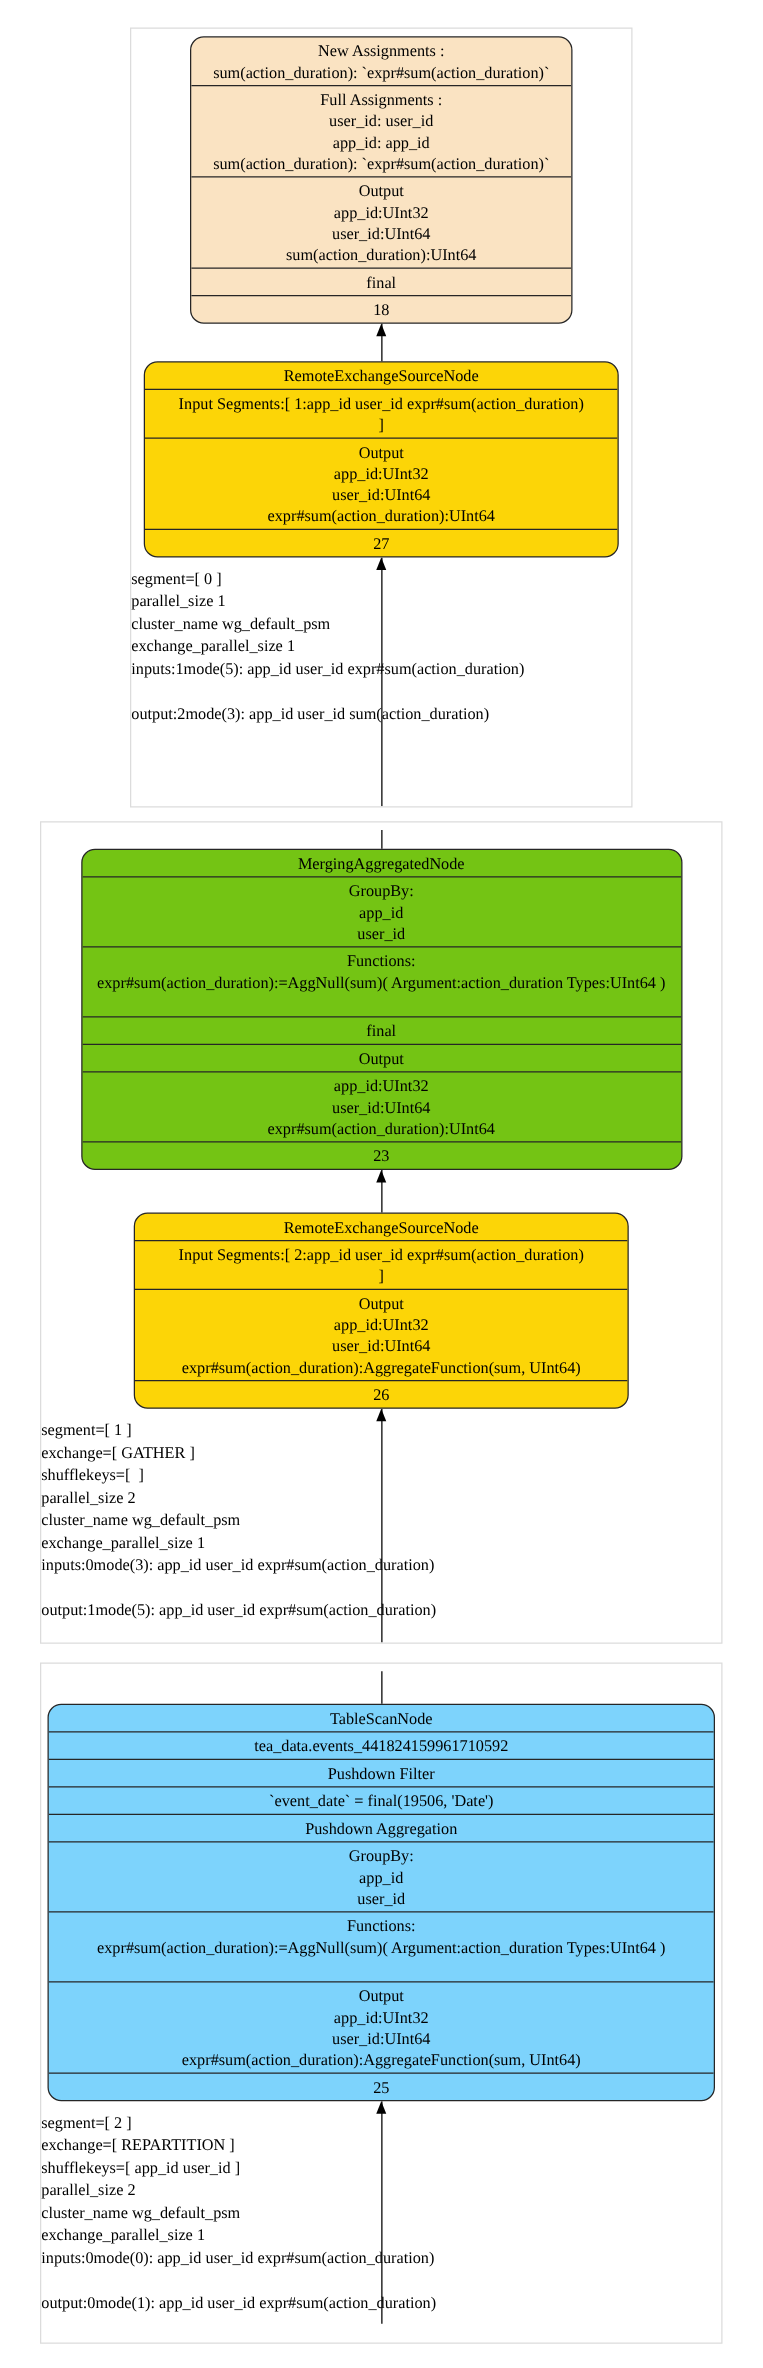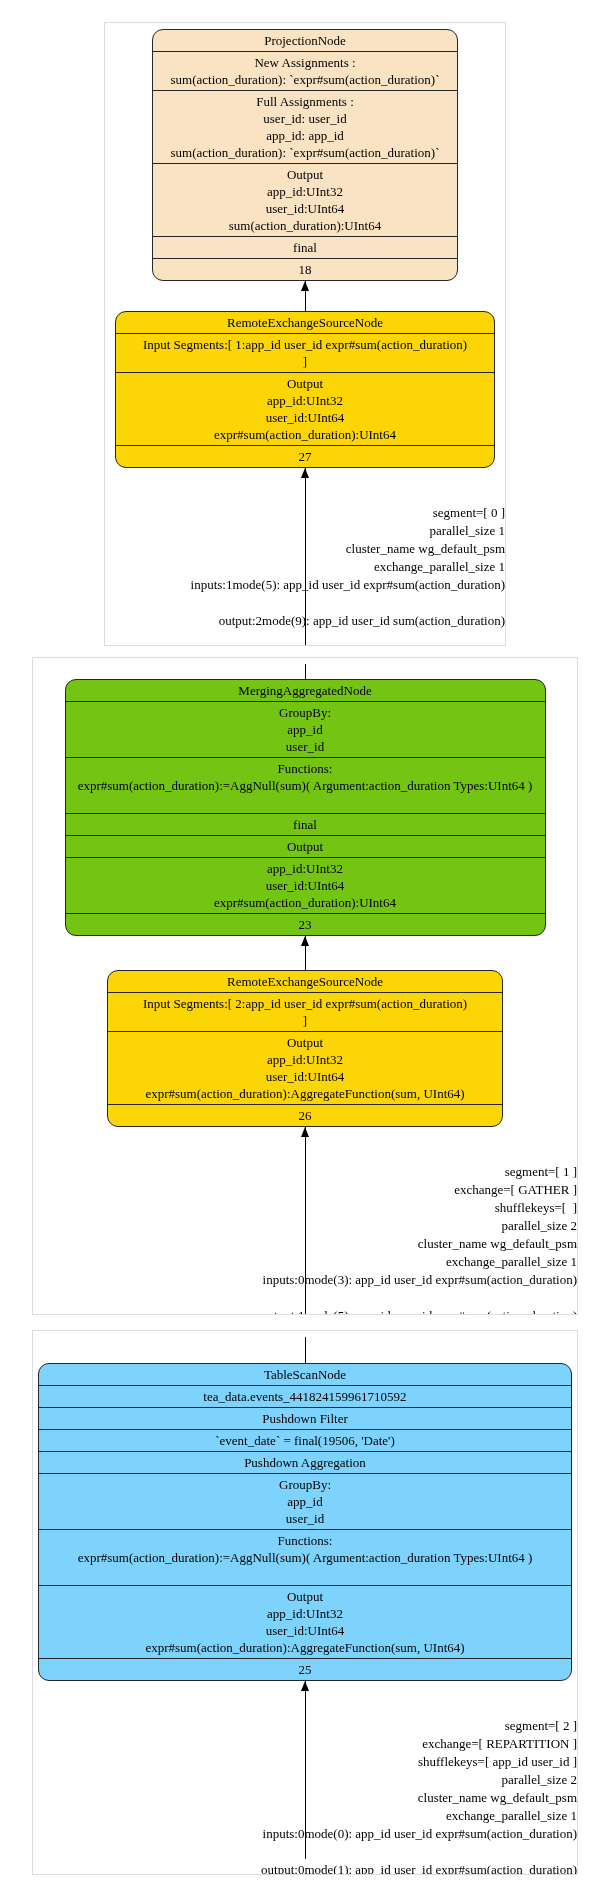--- a/index.html
+++ b/index.html
@@ -43,32 +43,29 @@
     background:#000;margin-left:-0.5px;
   }
   .arrowhead{
     position:absolute;left:50%;top:0;transform:translateX(-50%);
     width:0;height:0;
     border-left:4.5px solid transparent;border-right:4.5px solid transparent;
     border-bottom:10px solid #000;
   }
   .edge-label-block{position:relative;width:100%;flex-grow:1;overflow:hidden;}
   .edge-label-block.line-short .vline{bottom:8%;}
-  .edge-label-block .label{position:relative;margin-top:36px;text-align:right;font-size:13px;}
+  .edge-label-block .label{position:relative;margin-top:8px;text-align:left;font-size:13px;}
   .label-line{line-height:18px;min-height:18px;white-space:pre;}
 </style>
 </head>
 <body>
 
 <div class="canvas">
   <section class="cluster" id="cluster-1">
       <div class="node" id="projection-node" style="background: rgb(250, 227, 194);">
-        <div class="sec">
-          <div class="line">ProjectionNode</div>
-        </div>
         <div class="sec">
           <div class="line">New Assignments :</div>
           <div class="line">sum(action_duration): `expr#sum(action_duration)`</div>
         </div>
         <div class="sec">
           <div class="line">Full Assignments :</div>
           <div class="line">user_id: user_id</div>
           <div class="line">app_id: app_id</div>
           <div class="line">sum(action_duration): `expr#sum(action_duration)`</div>
         </div>
@@ -110,21 +107,21 @@
       <div class="edge-label-block">
         <div class="vline"></div>
         <div class="arrowhead"></div>
         <div class="label">
           <div class="label-line">segment=[ 0 ]</div>
           <div class="label-line">parallel_size 1</div>
           <div class="label-line">cluster_name wg_default_psm</div>
           <div class="label-line">exchange_parallel_size 1</div>
           <div class="label-line">inputs:1mode(5): app_id user_id expr#sum(action_duration)</div>
           <div class="label-line"></div>
-          <div class="label-line">output:2mode(9): app_id user_id sum(action_duration)</div>
+          <div class="label-line">output:2mode(3): app_id user_id sum(action_duration)</div>
         </div>
       </div>
     </section>
   <section class="cluster" id="cluster-2">
       <div class="stub" id="stub-2">
         <div class="vline"></div>
       </div>
       <div class="node" id="merging-aggregated-node" style="background: rgb(116, 196, 20);">
         <div class="sec">
           <div class="line">MergingAggregatedNode</div>

